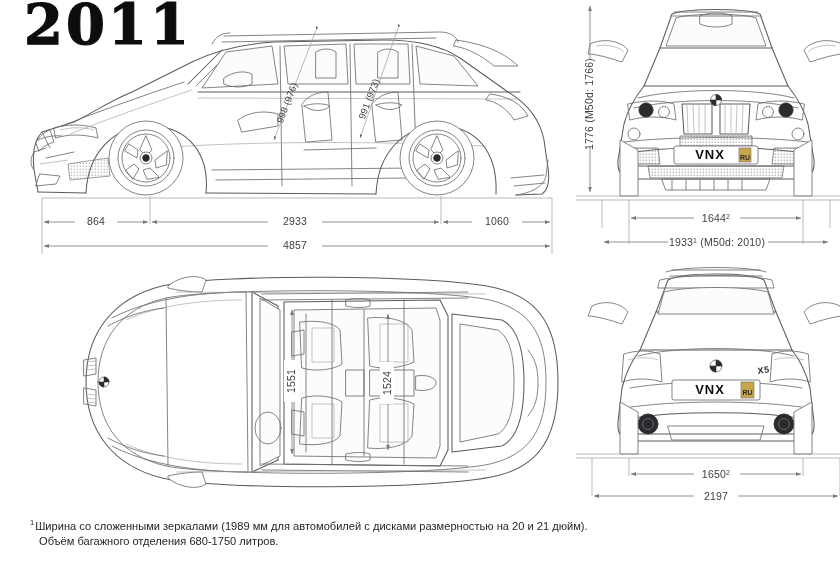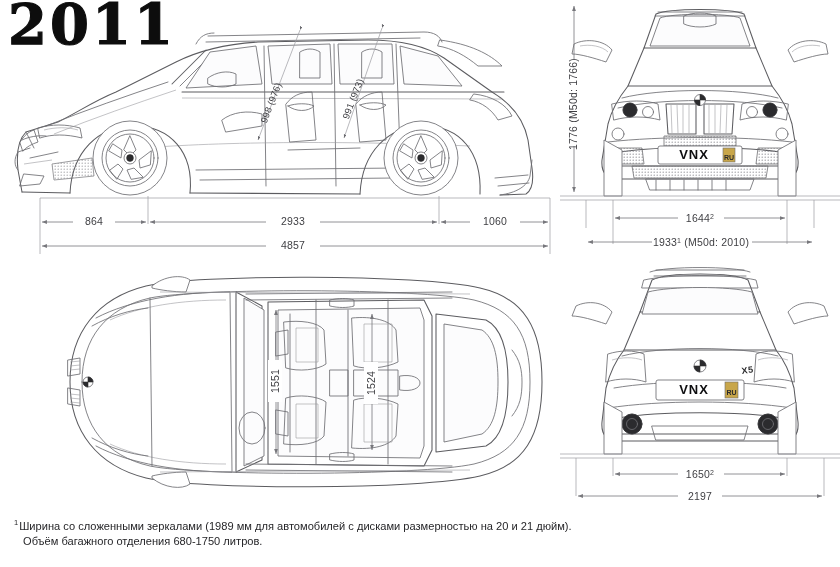--- a/index.html
+++ b/index.html
@@ -1,19 +1,19 @@
 <!DOCTYPE html>
 <html><head>
 <meta charset="utf-8">
 <style>
   html,body{margin:0;padding:0;background:#ffffff;}
   body{width:840px;height:567px;overflow:hidden;
        font-family:"Liberation Sans","DejaVu Sans",sans-serif;
        color:#3a3a3a;position:relative;}
-  #sheet{position:absolute;inset:0;}
+  #sheet{position:absolute;inset:0;margin-left:16px;}
 
   
   #year-title{
     position:absolute;left:8px;top:-4px;
     font-family:"DejaVu Serif","Liberation Serif",serif;
     font-weight:700;font-size:56px;letter-spacing:3px;
     color:#0d0d0d;line-height:1;
     -webkit-text-stroke:1.2px #0d0d0d;
   }
 
@@ -180,21 +180,21 @@
 
       <g>
         <path class="extline" d="M300,30 L258,140" marker-start="url(#arS)" marker-end="url(#arS)"></path>
         <path class="extline" d="M382,28 L344,138" marker-start="url(#arS)" marker-end="url(#arS)"></path>
         <text class="dimtxt sm" transform="translate(274,104) rotate(-69)" text-anchor="middle">998 (976)</text>
         <text class="dimtxt sm" transform="translate(356,100) rotate(-69)" text-anchor="middle">991 (973)</text>
       </g>
     </svg>
   </div>
 
-  <div class="pane" style="left:18px;top:196px;">
+  <div class="pane" style="left:4px;top:196px;">
     <svg width="570" height="64" viewBox="0 0 570 64">
 
       <path class="extline" d="M22,2 L22,58"></path>
       <path class="extline" d="M532,2 L532,58"></path>
       <path class="extline" d="M130,0 L130,28"></path>
       <path class="extline" d="M421,0 L421,28"></path>
       <path class="extline" d="M22,2 L532,2"></path>
 
       <path class="dimline" d="M24,26 L128,26" marker-start="url(#arl)" marker-end="url(#ar)"></path>
       <path class="dimline" d="M132,26 L419,26" marker-start="url(#arl)" marker-end="url(#ar)"></path>

